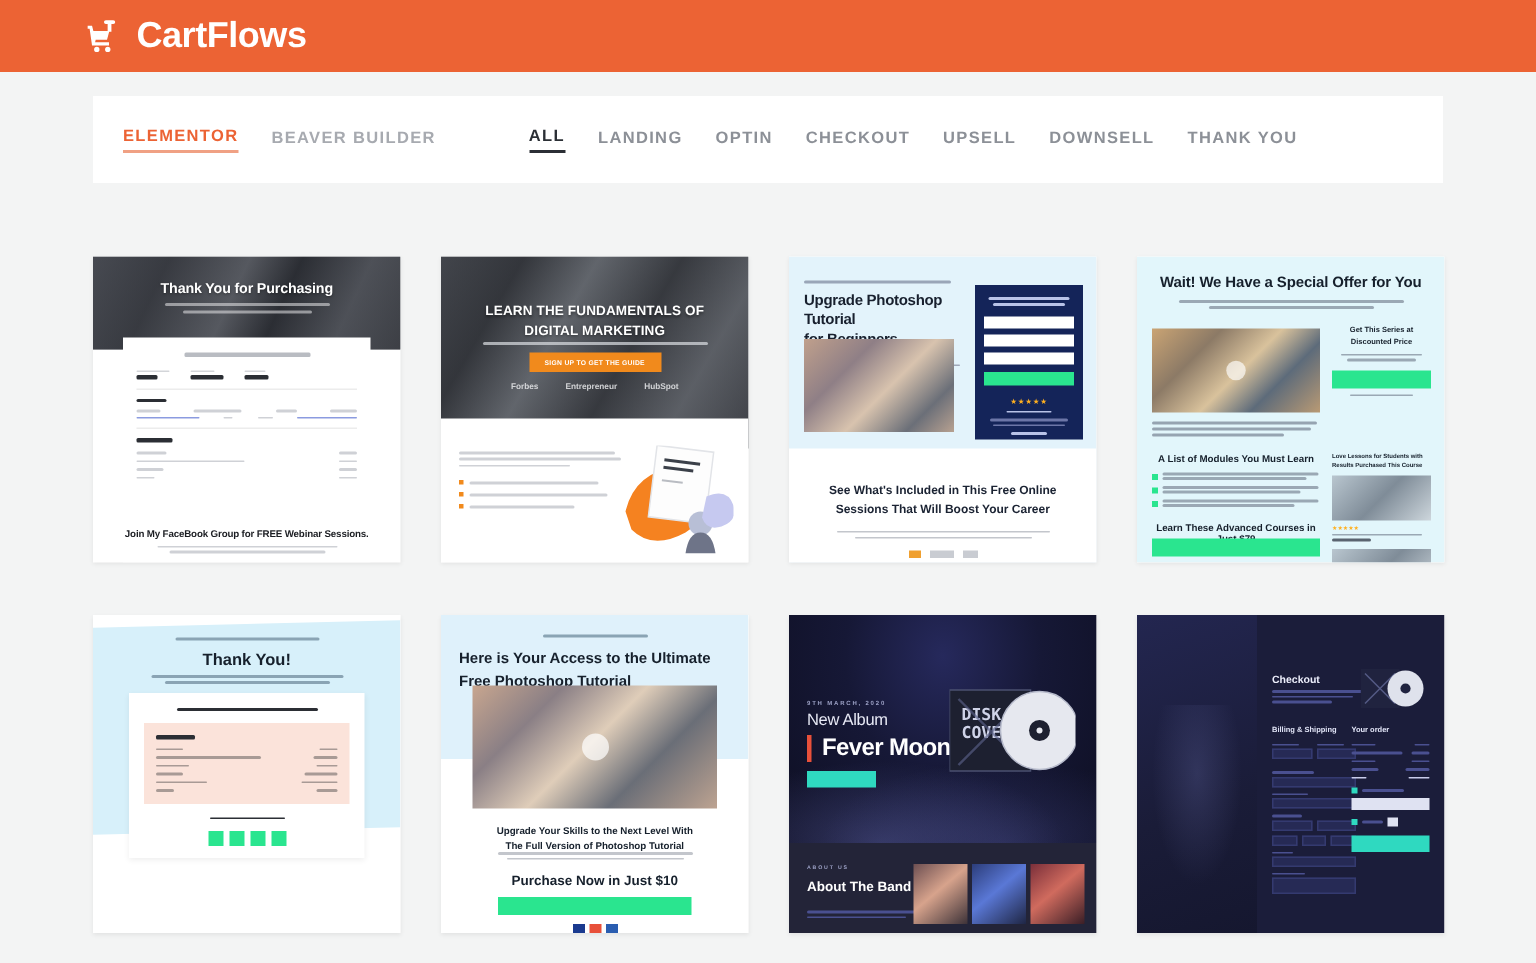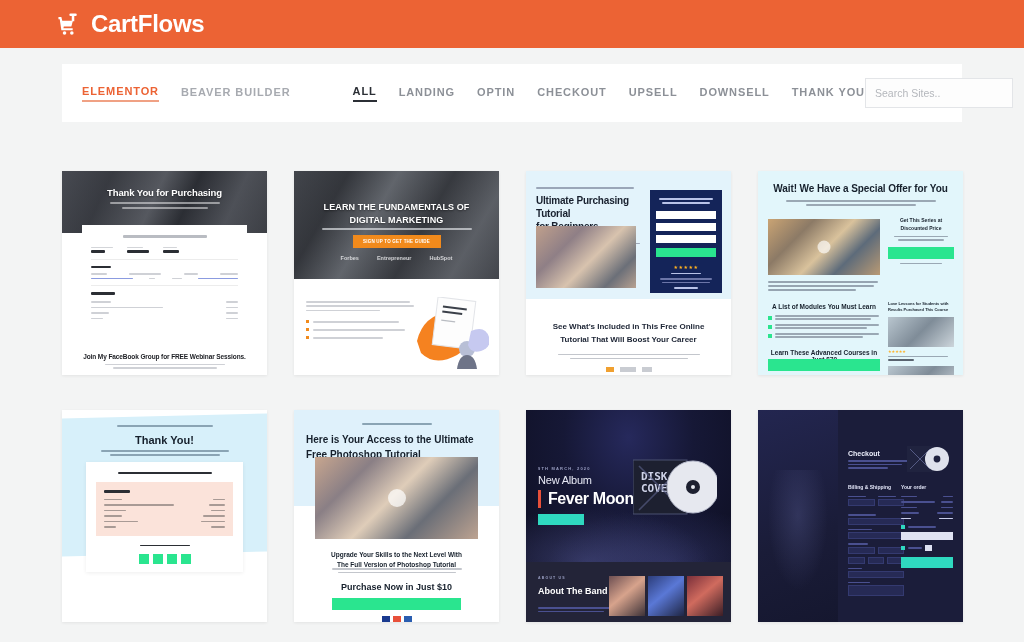--- a/index.html
+++ b/index.html
@@ -271,21 +271,20 @@
   </div>
   <div class="cat-tabs">
     <div class="cat-tab active">ALL</div>
     <div class="cat-tab">LANDING</div>
     <div class="cat-tab">OPTIN</div>
     <div class="cat-tab">CHECKOUT</div>
     <div class="cat-tab">UPSELL</div>
     <div class="cat-tab">DOWNSELL</div>
     <div class="cat-tab">THANK YOU</div>
   </div>
-  <input class="search-box" type="text" placeholder="Search Sites.." style="">
 </div>
 
 <div class="grid row1">
 
   <div class="card">
     <div class="thumb">
       <div class="c1-hero">
         <div class="h">Thank You for Purchasing</div>
         <div class="ln center" style="width:110px;height:2px;position:absolute;left:0;right:0;top:31px;opacity:.55;background:#e8e8ea;"></div>
         <div class="ln center" style="width:86px;height:2px;position:absolute;left:0;right:0;top:36px;opacity:.55;background:#e8e8ea;"></div>
@@ -399,21 +398,21 @@
         </svg>
       </div>
     </div>
   </div>
 
   <div class="card">
     <div class="thumb c3">
       <div class="c3-top">
         <div class="ln" style="width:98px;height:1.6px;background:#9aa6b8;margin-bottom:5px;"></div>
         <div class="c3-h">
-          <div>Ultimate Purchasing Tutorial</div>
+          <div>Upgrade Photoshop Tutorial</div>
           <div>for Beginners</div>
         </div>
         <div style="margin-top:6px;">
           <div class="ln" style="width:100px;height:1.6px;margin-bottom:2.5px;background:#9fa9ba;"></div>
           <div class="ln" style="width:104px;height:1.6px;margin-bottom:2.5px;background:#9fa9ba;"></div>
           <div class="ln" style="width:58px;height:1.6px;background:#9fa9ba;"></div>
         </div>
         <div class="c3-photo"></div>
         <div class="c3-form">
           <div style="text-align:center;margin-bottom:7px;">
@@ -429,21 +428,21 @@
             <div class="ln center" style="width:30px;height:1.6px;background:#b9c3e8;margin-top:3px;"></div>
             <div class="ln center" style="width:52px;height:1.4px;background:#6c76a8;margin-top:4px;"></div>
             <div class="ln center" style="width:48px;height:1.4px;background:#6c76a8;margin-top:2px;"></div>
             <div class="ln center" style="width:24px;height:1.6px;background:#b9c3e8;margin-top:4px;"></div>
           </div>
         </div>
       </div>
       <div class="c3-bot">
         <div class="c3-h2">
           <div>See What's Included in This Free Online</div>
-          <div>Tutorial That Will Boost Your Career</div>
+          <div>Sessions That Will Boost Your Career</div>
         </div>
         <div style="margin-top:7px;text-align:center;">
           <div class="ln center" style="width:142px;height:1.6px;margin-bottom:2.5px;background:#c3c6cc;"></div>
           <div class="ln center" style="width:118px;height:1.6px;background:#c3c6cc;"></div>
         </div>
         <div style="display:flex;justify-content:center;gap:6px;margin-top:8px;">
           <span style="width:8px;height:5px;background:#f0a030;display:block;"></span>
           <span style="width:16px;height:5px;background:#c9ccd2;display:block;"></span>
           <span style="width:10px;height:5px;background:#c9ccd2;display:block;"></span>
         </div>

